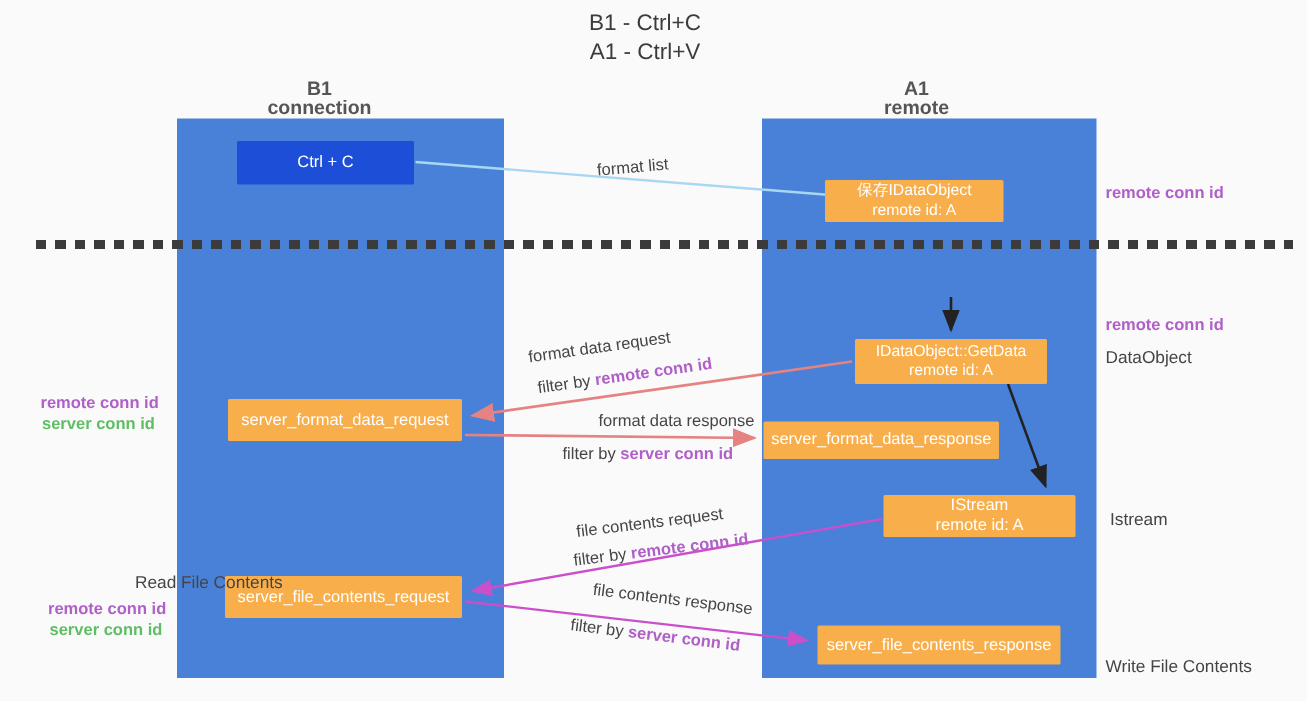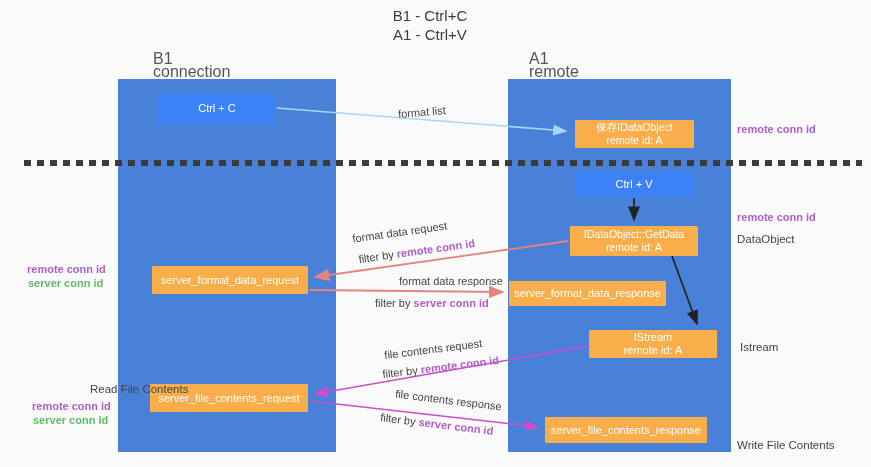--- a/index.html
+++ b/index.html
@@ -12,47 +12,47 @@
     color:#3f3f3f;
   }
   .stage { position:absolute; inset:0; width:871px; height:467px;border-radius:19px; }
 
   .title {
     position:absolute; left:300px; top:6px; width:260px;
     text-align:center; font-size:15px; line-height:19px; color:#3c3c3c;
   }
 
   .col-header {
-    position:absolute; width:120px; 
-    font-size:16px; line-height:13px; color:#555;
+    position:absolute; width:120px; text-align:center;
+    font-size:13px; line-height:13px; color:#555;font-weight:bold;
   }
   .col-header.left { left:153px; top:52px; }
-  .col-header.right { left:529px; top:52px; }
+  .col-header.right { left:551px; top:52px; }
 
   .lifeline { position:absolute; background:#4a81d8; top:79px; height:373px; }
   .lifeline.left { left:118px; width:218px; }
   .lifeline.right { left:508px; width:223px; }
 
   .dashline {
     position:absolute; left:24px; top:160px; width:838px; height:6px;
     background:repeating-linear-gradient(to right, #3b3b3b 0 7px, transparent 7px 13px);
   }
 
   .node {
     position:absolute; display:flex; flex-direction:column;
     align-items:center; justify-content:center;
     color:#fff; font-size:11px; line-height:13px; text-align:center;
     border-radius:1px;
   }
-  .node.green { background:#3b82f6; }
+  .node.green { background:#1d4ed8; }
   .node.orange { background:#f8ae4a; }
   .node .sub { font-size:10.5px; }
 
   .ctrl-c   { left:158px; top:94px;  width:118px; height:29px; }
-  .save-obj { left:575px; top:120px; width:119px; height:28px; }
+  .save-obj { left:550px; top:120px; width:119px; height:28px; }
   .ctrl-v   { left:575px; top:172px; width:118px; height:25px; }
   .getdata  { left:570px; top:226px; width:128px; height:30px; font-size:10.5px; }
   .fmt-req  { left:152px; top:266px; width:156px; height:28px; }
   .fmt-resp { left:509px; top:281px; width:157px; height:25px; }
   .istream  { left:589px; top:330px; width:128px; height:28px; }
   .file-req { left:150px; top:384px; width:158px; height:28px; }
   .file-resp{ left:545px; top:417px; width:162px; height:26px; }
 
   .flow-label {
     position:absolute; font-size:11px; color:#454545; white-space:nowrap;
@@ -116,23 +116,20 @@
 
   <div class="node green ctrl-c">
     <span>Ctrl + C</span>
   </div>
 
   <div class="node orange save-obj">
     <span class="sub">保存IDataObject</span>
     <span class="sub">remote id: A</span>
   </div>
 
-  <div class="node green ctrl-v">
-    <span>Ctrl + V</span>
-  </div>
 
   <div class="node orange getdata">
     <span>IDataObject::GetData</span>
     <span>remote id: A</span>
   </div>
 
   <div class="node orange fmt-req">
     <span>server_format_data_request</span>
   </div>
 

